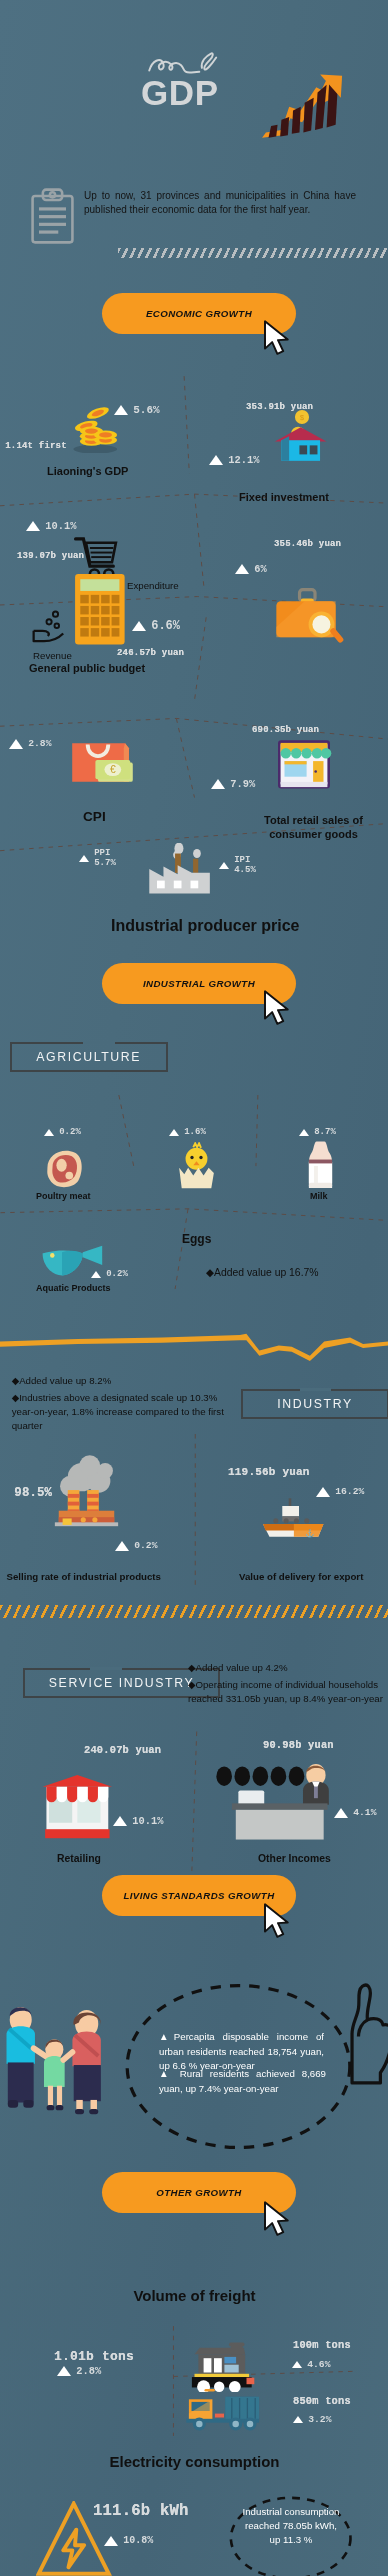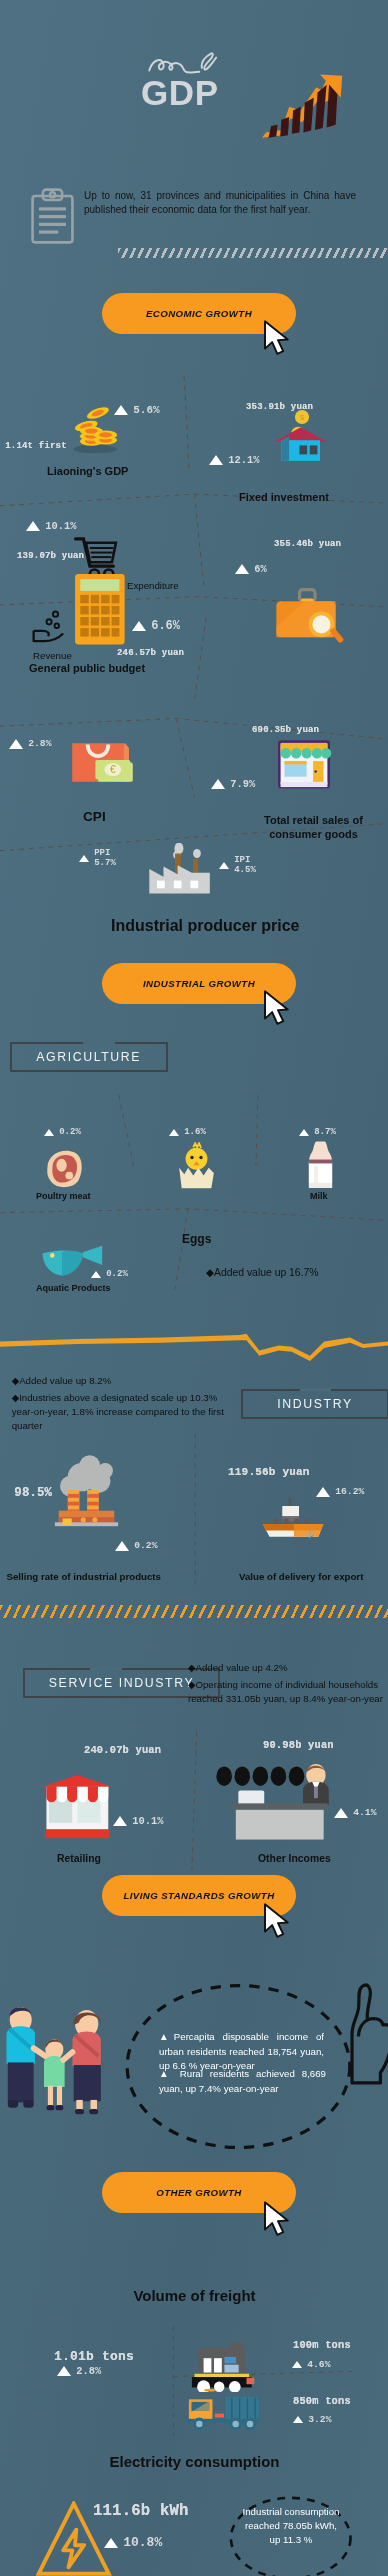--- a/index.html
+++ b/index.html
@@ -700,21 +700,21 @@
 
   <div class="abs lbl" style="left:0; top:2453px; width:389px; text-align:center; font-size:15px;">Electricity consumption</div>
 
   <svg class="abs" style="left:36px; top:2501px;" width="78" height="78" viewBox="0 0 120 120">
     <polygon points="58,4 112,112 4,112" fill="none" stroke="#eda024" stroke-width="6"></polygon>
     <path d="M62,44 L42,76 L56,76 L50,102 L74,68 L60,68 Z" fill="none" stroke="#eda024" stroke-width="6" stroke-linejoin="round"></path>
   </svg>
   <div class="abs val" style="left:93px; top:2502px; font-size:15.6px;">111.6b kWh</div>
   <div class="abs row" style="left:104px; top:2535px;">
     <div class="tri"></div>
-    <span class="pct" style="font-size:13px;">10.8%</span>
+    <span class="pct" style="font-size:10px;">10.8%</span>
   </div>
 
   <svg class="abs" style="left:227px; top:2494px;" width="130" height="91" viewBox="0 0 200 140">
     <ellipse cx="98" cy="68" rx="92" ry="62" fill="none" stroke="#111" stroke-width="4" stroke-dasharray="12,11"></ellipse>
   </svg>
   <div class="abs white-note" style="left:240px; top:2505px; width:102px; text-align:center; line-height:1.45;">Industrial consumption reached 78.05b kWh, up 11.3 %</div>
 
 </div>
 
 

